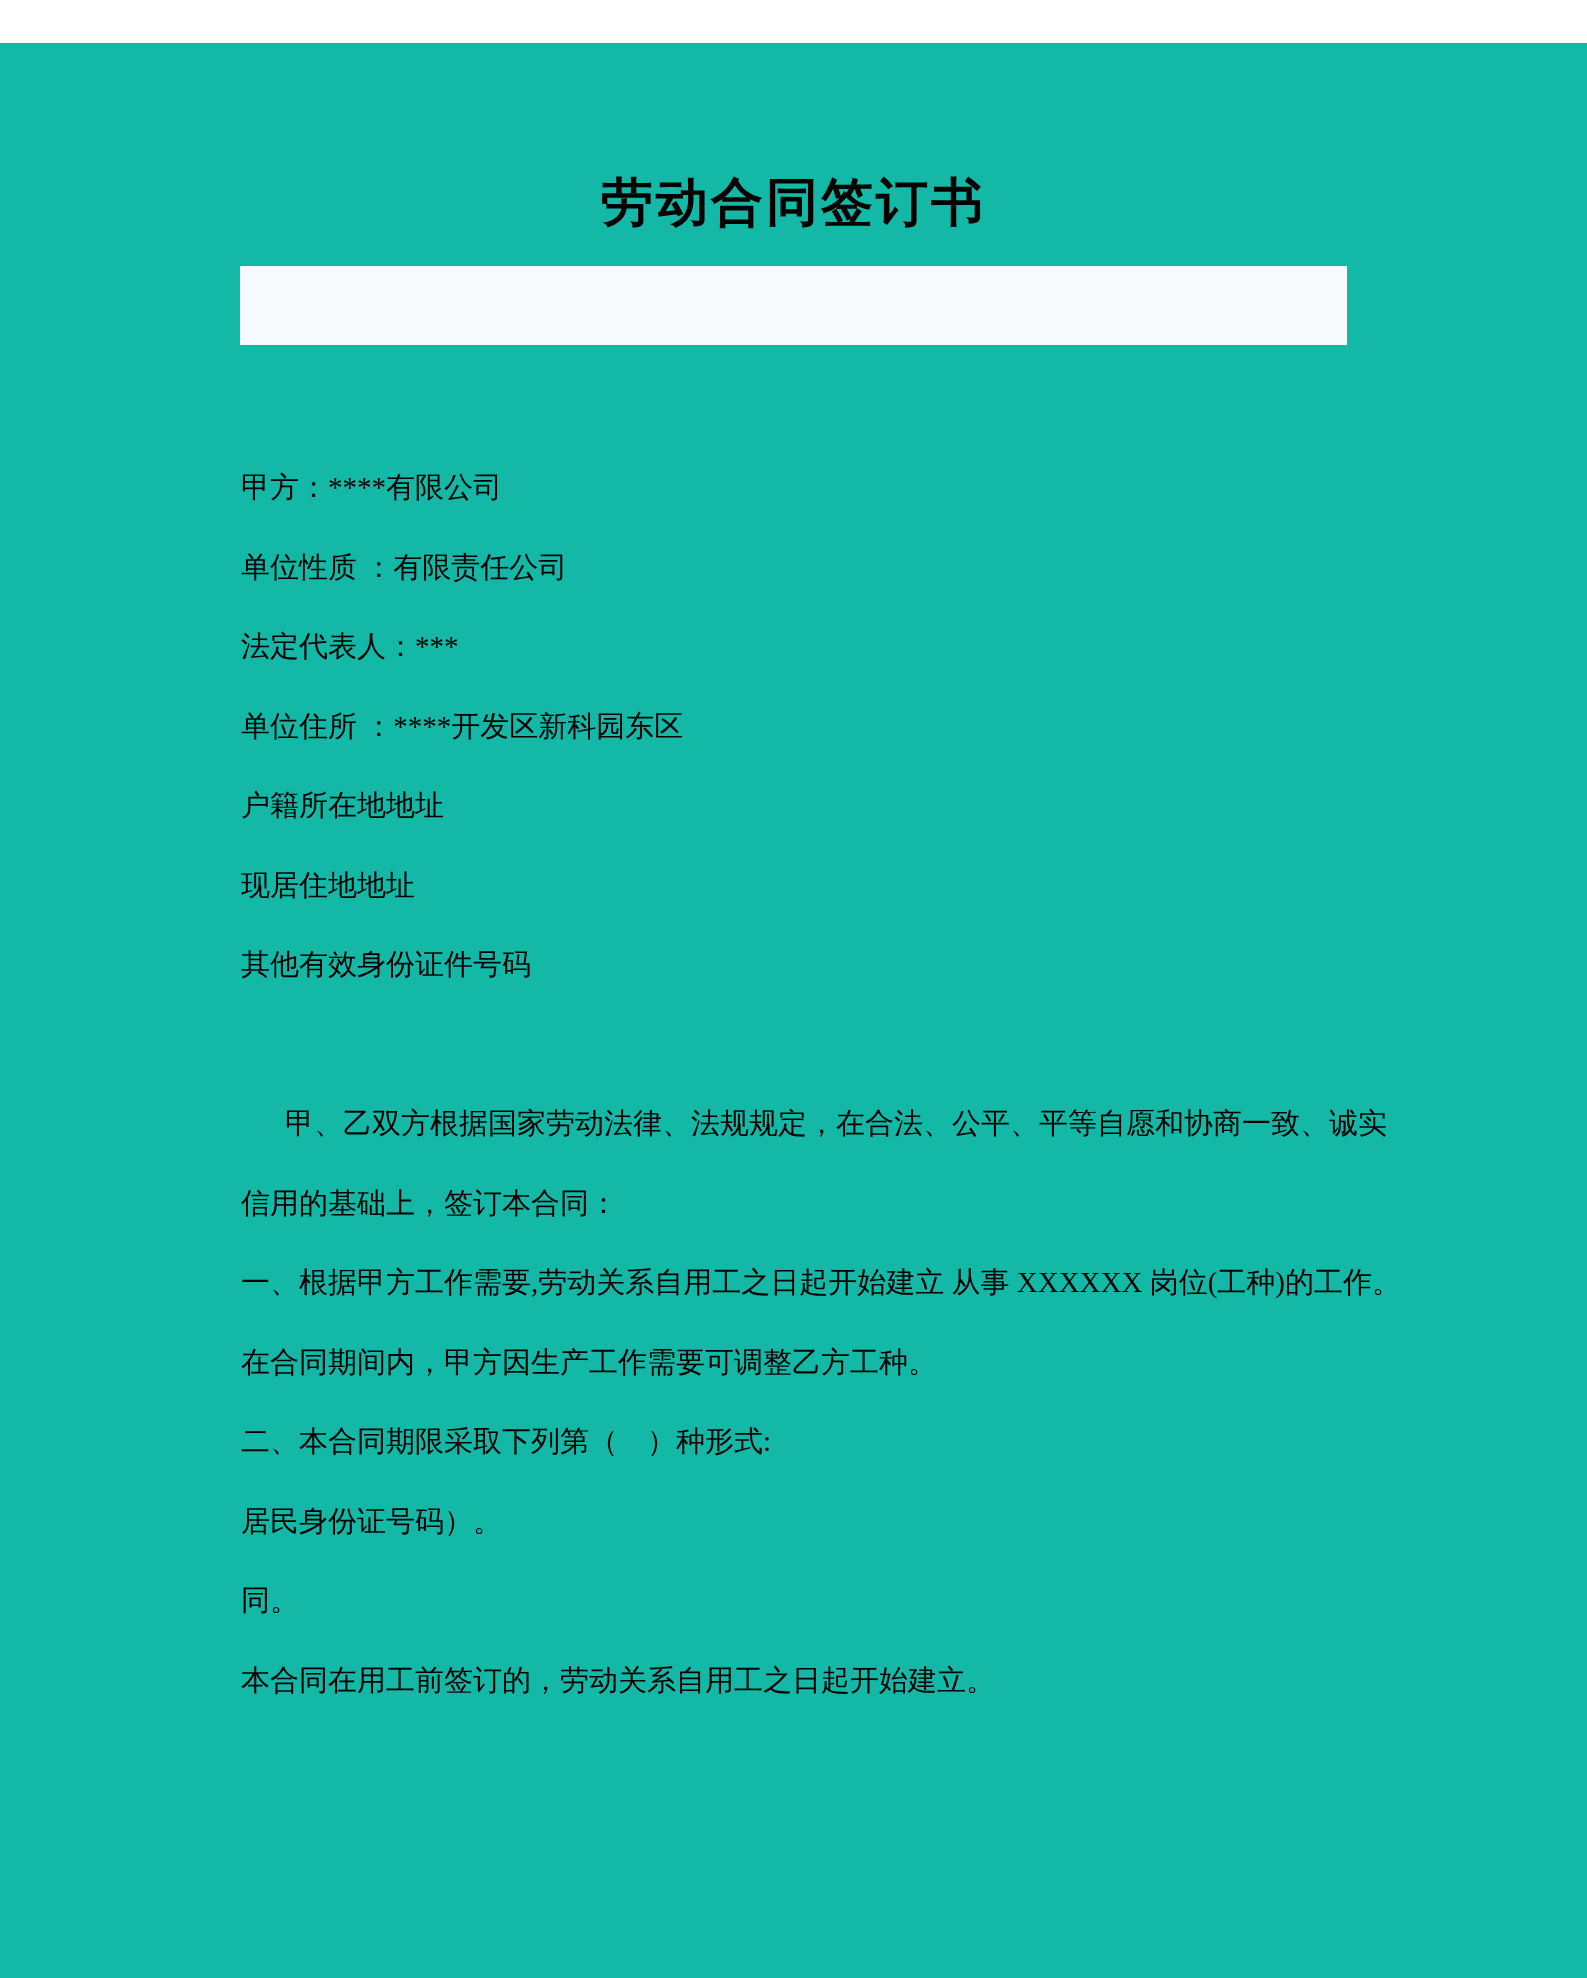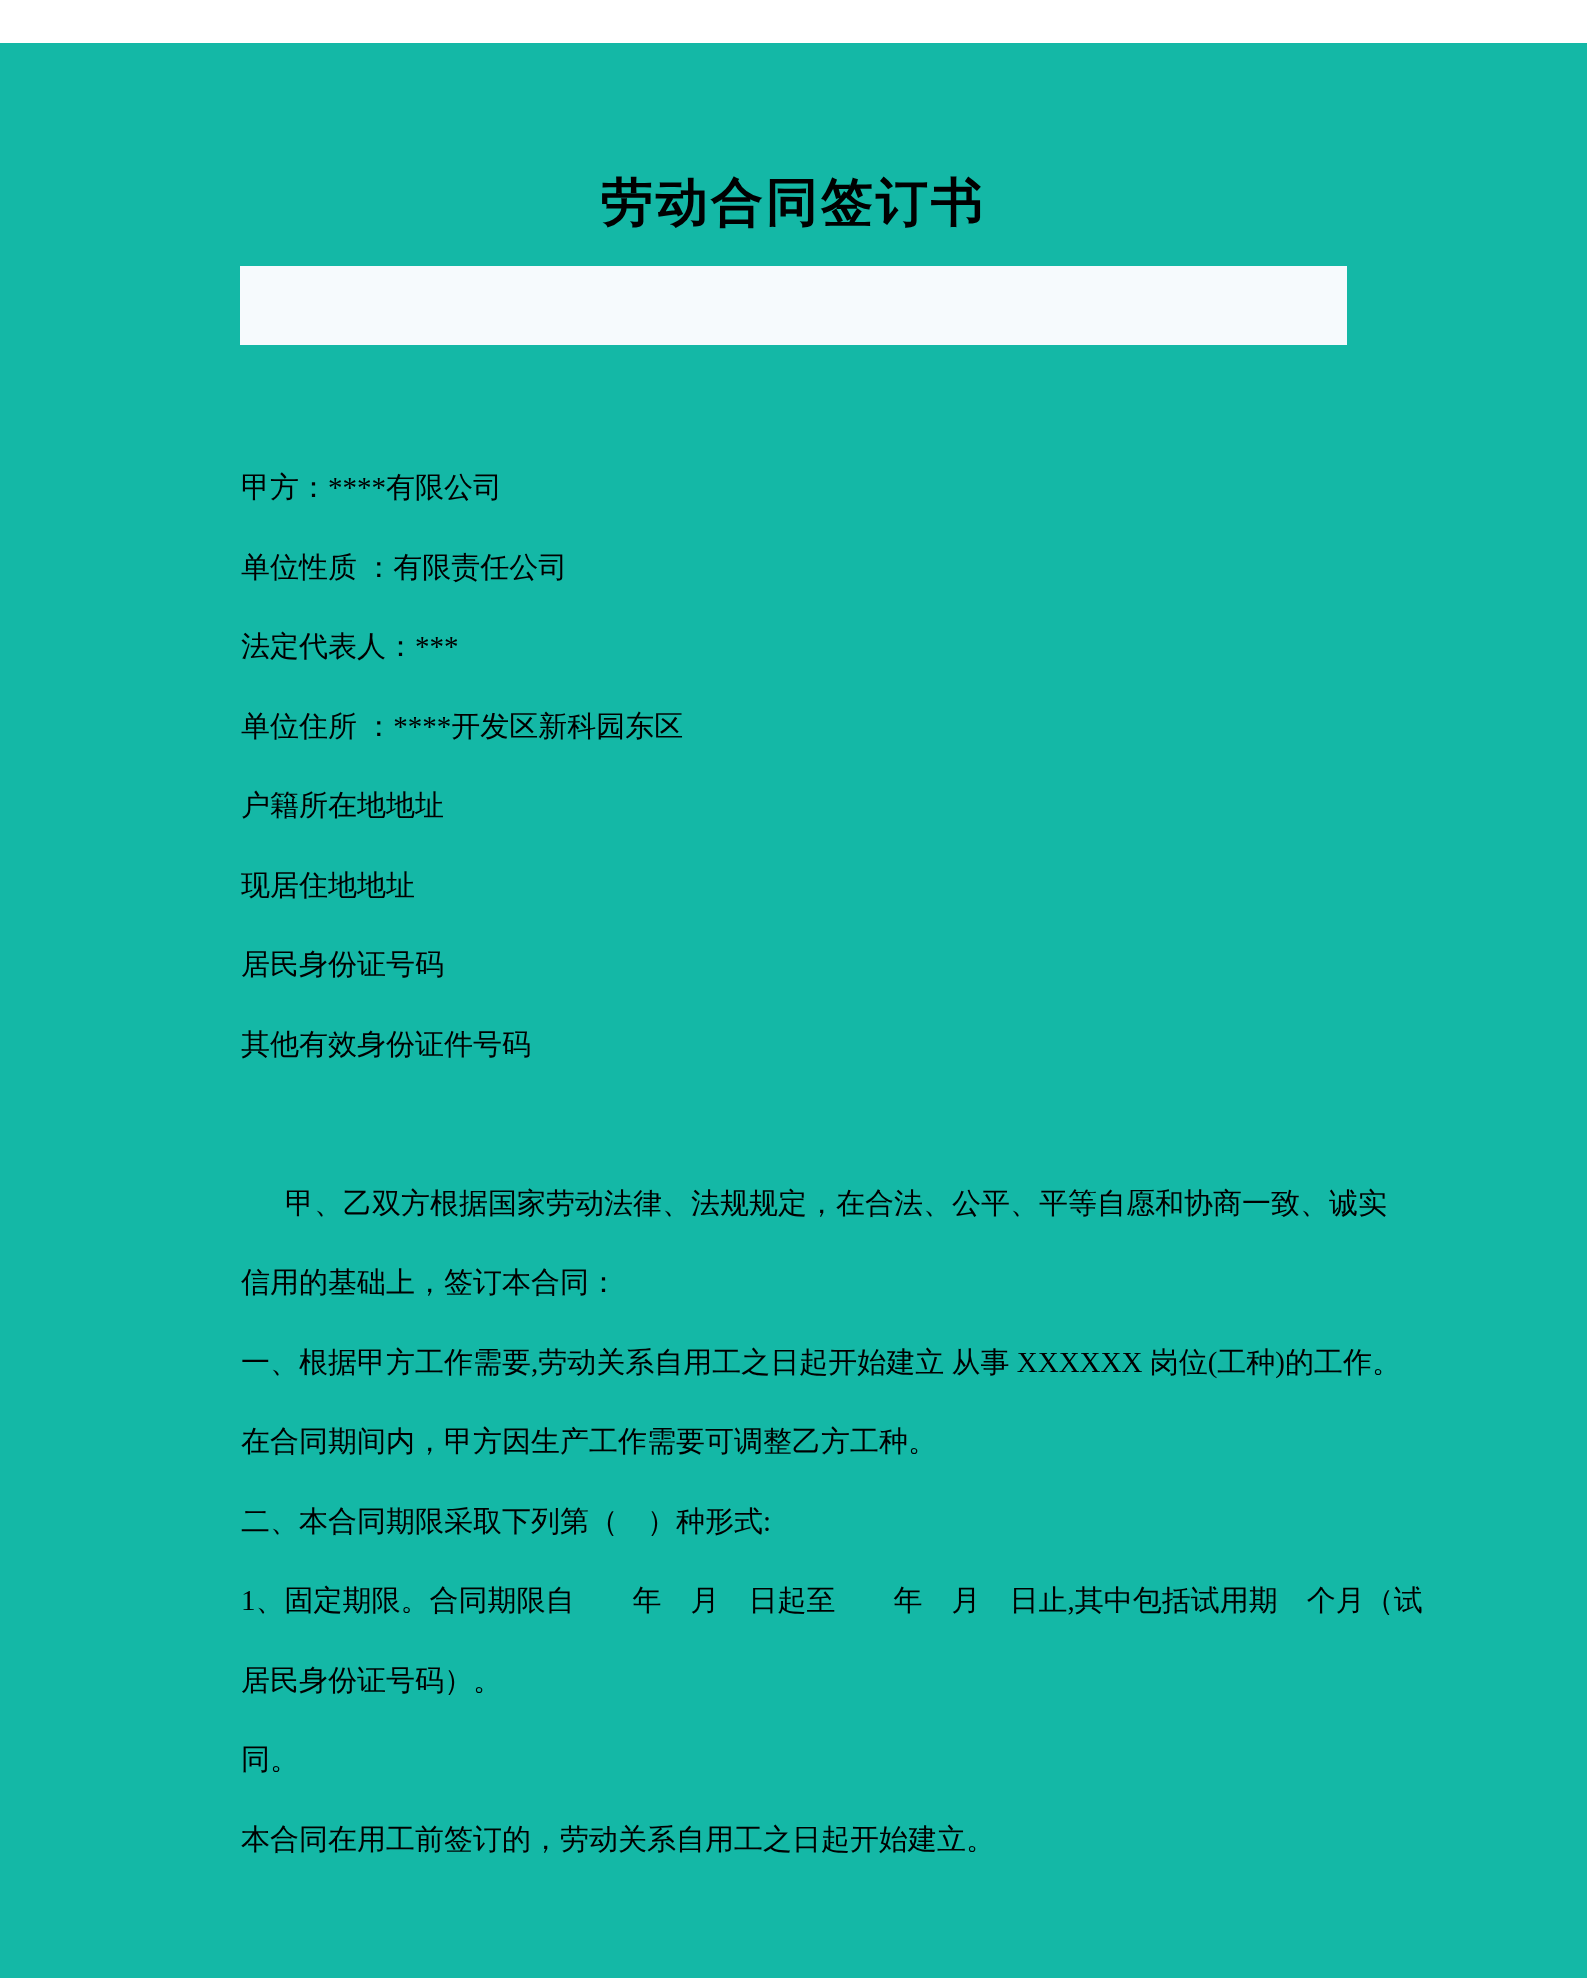--- a/index.html
+++ b/index.html
@@ -68,27 +68,25 @@
 
   <div class="banner" style="background: rgb(246, 250, 253);"></div>
 
   <div class="doc-body">
     <div class="line">甲方：****有限公司</div>
     <div class="line">单位性质 ：有限责任公司</div>
     <div class="line">法定代表人：***</div>
     <div class="line">单位住所 ：****开发区新科园东区</div>
     <div class="line">户籍所在地地址</div>
     <div class="line">现居住地地址</div>
-    <div class="line">居民身份证号码</div>
     <div class="line">其他有效身份证件号码</div>
     <div class="line blank"></div>
     <div class="line indent">甲、乙双方根据国家劳动法律、法规规定，在合法、公平、平等自愿和协商一致、诚实</div>
     <div class="line">信用的基础上，签订本合同：</div>
     <div class="line">一、根据甲方工作需要,劳动关系自用工之日起开始建立 从事 XXXXXX 岗位(工种)的工作。</div>
     <div class="line">在合同期间内，甲方因生产工作需要可调整乙方工种。</div>
     <div class="line">二、本合同期限采取下列第（　）种形式:</div>
-    <div class="line">1、固定期限。合同期限自　　年　月　日起至　　年　月　日止,其中包括试用期　个月（试</div>
     <div class="line">居民身份证号码）。</div>
     <div class="line">同。</div>
     <div class="line">本合同在用工前签订的，劳动关系自用工之日起开始建立。</div>
   </div>
 
 </div>
 
 </body></html>

